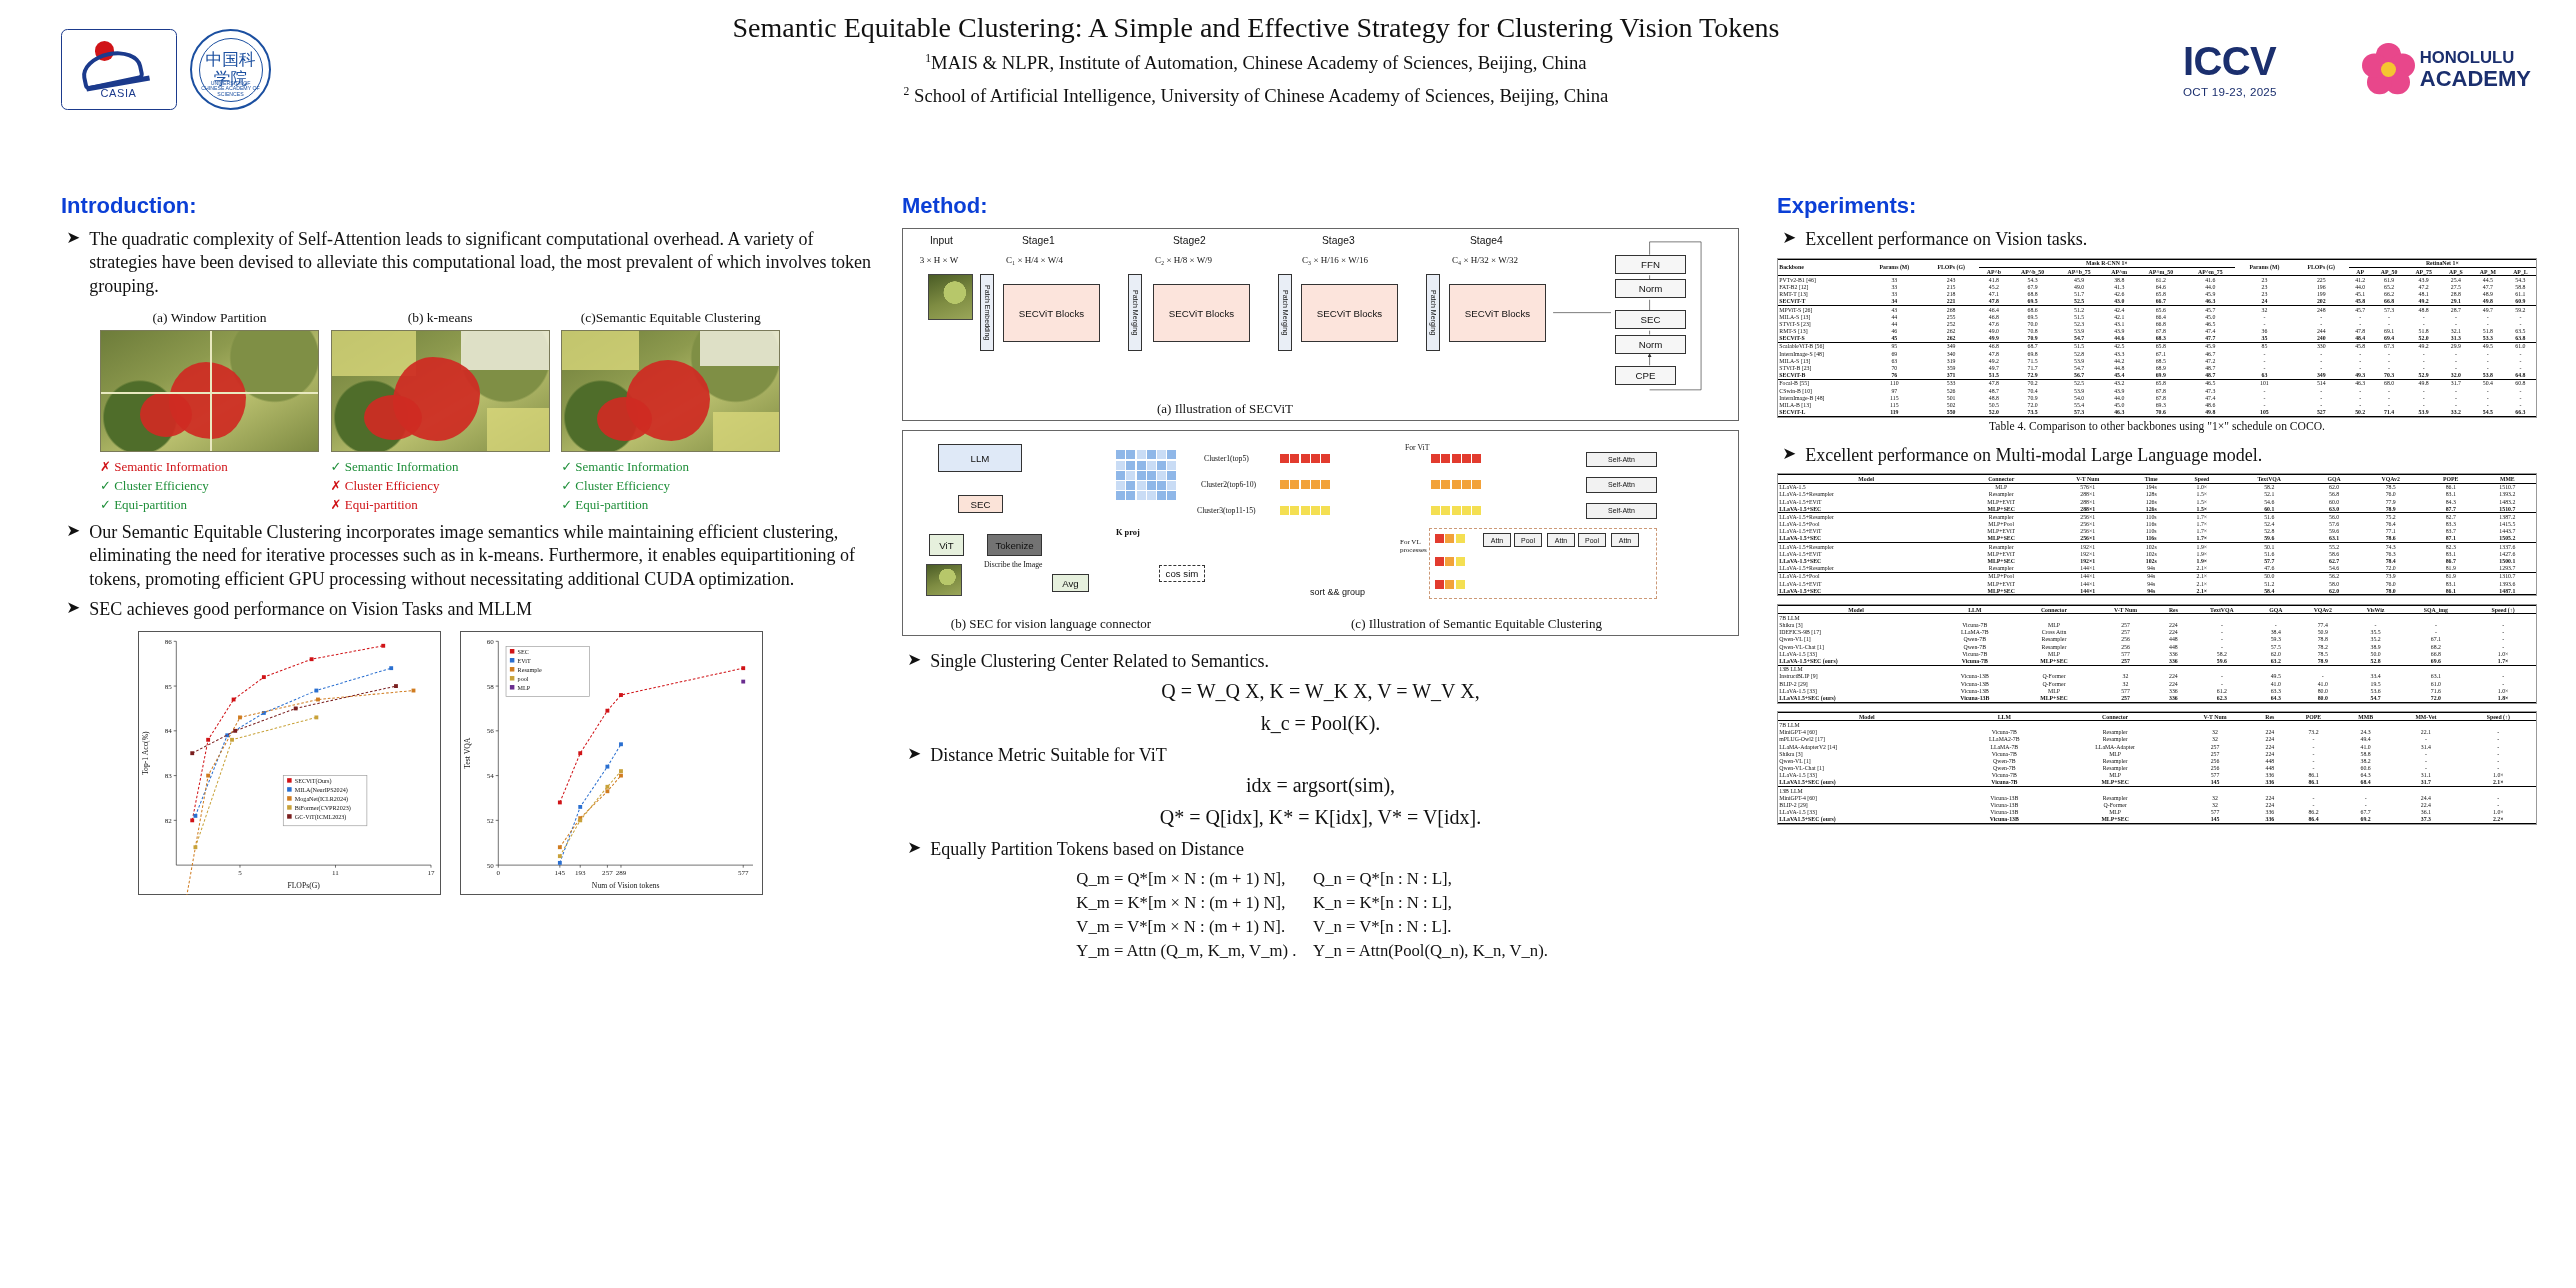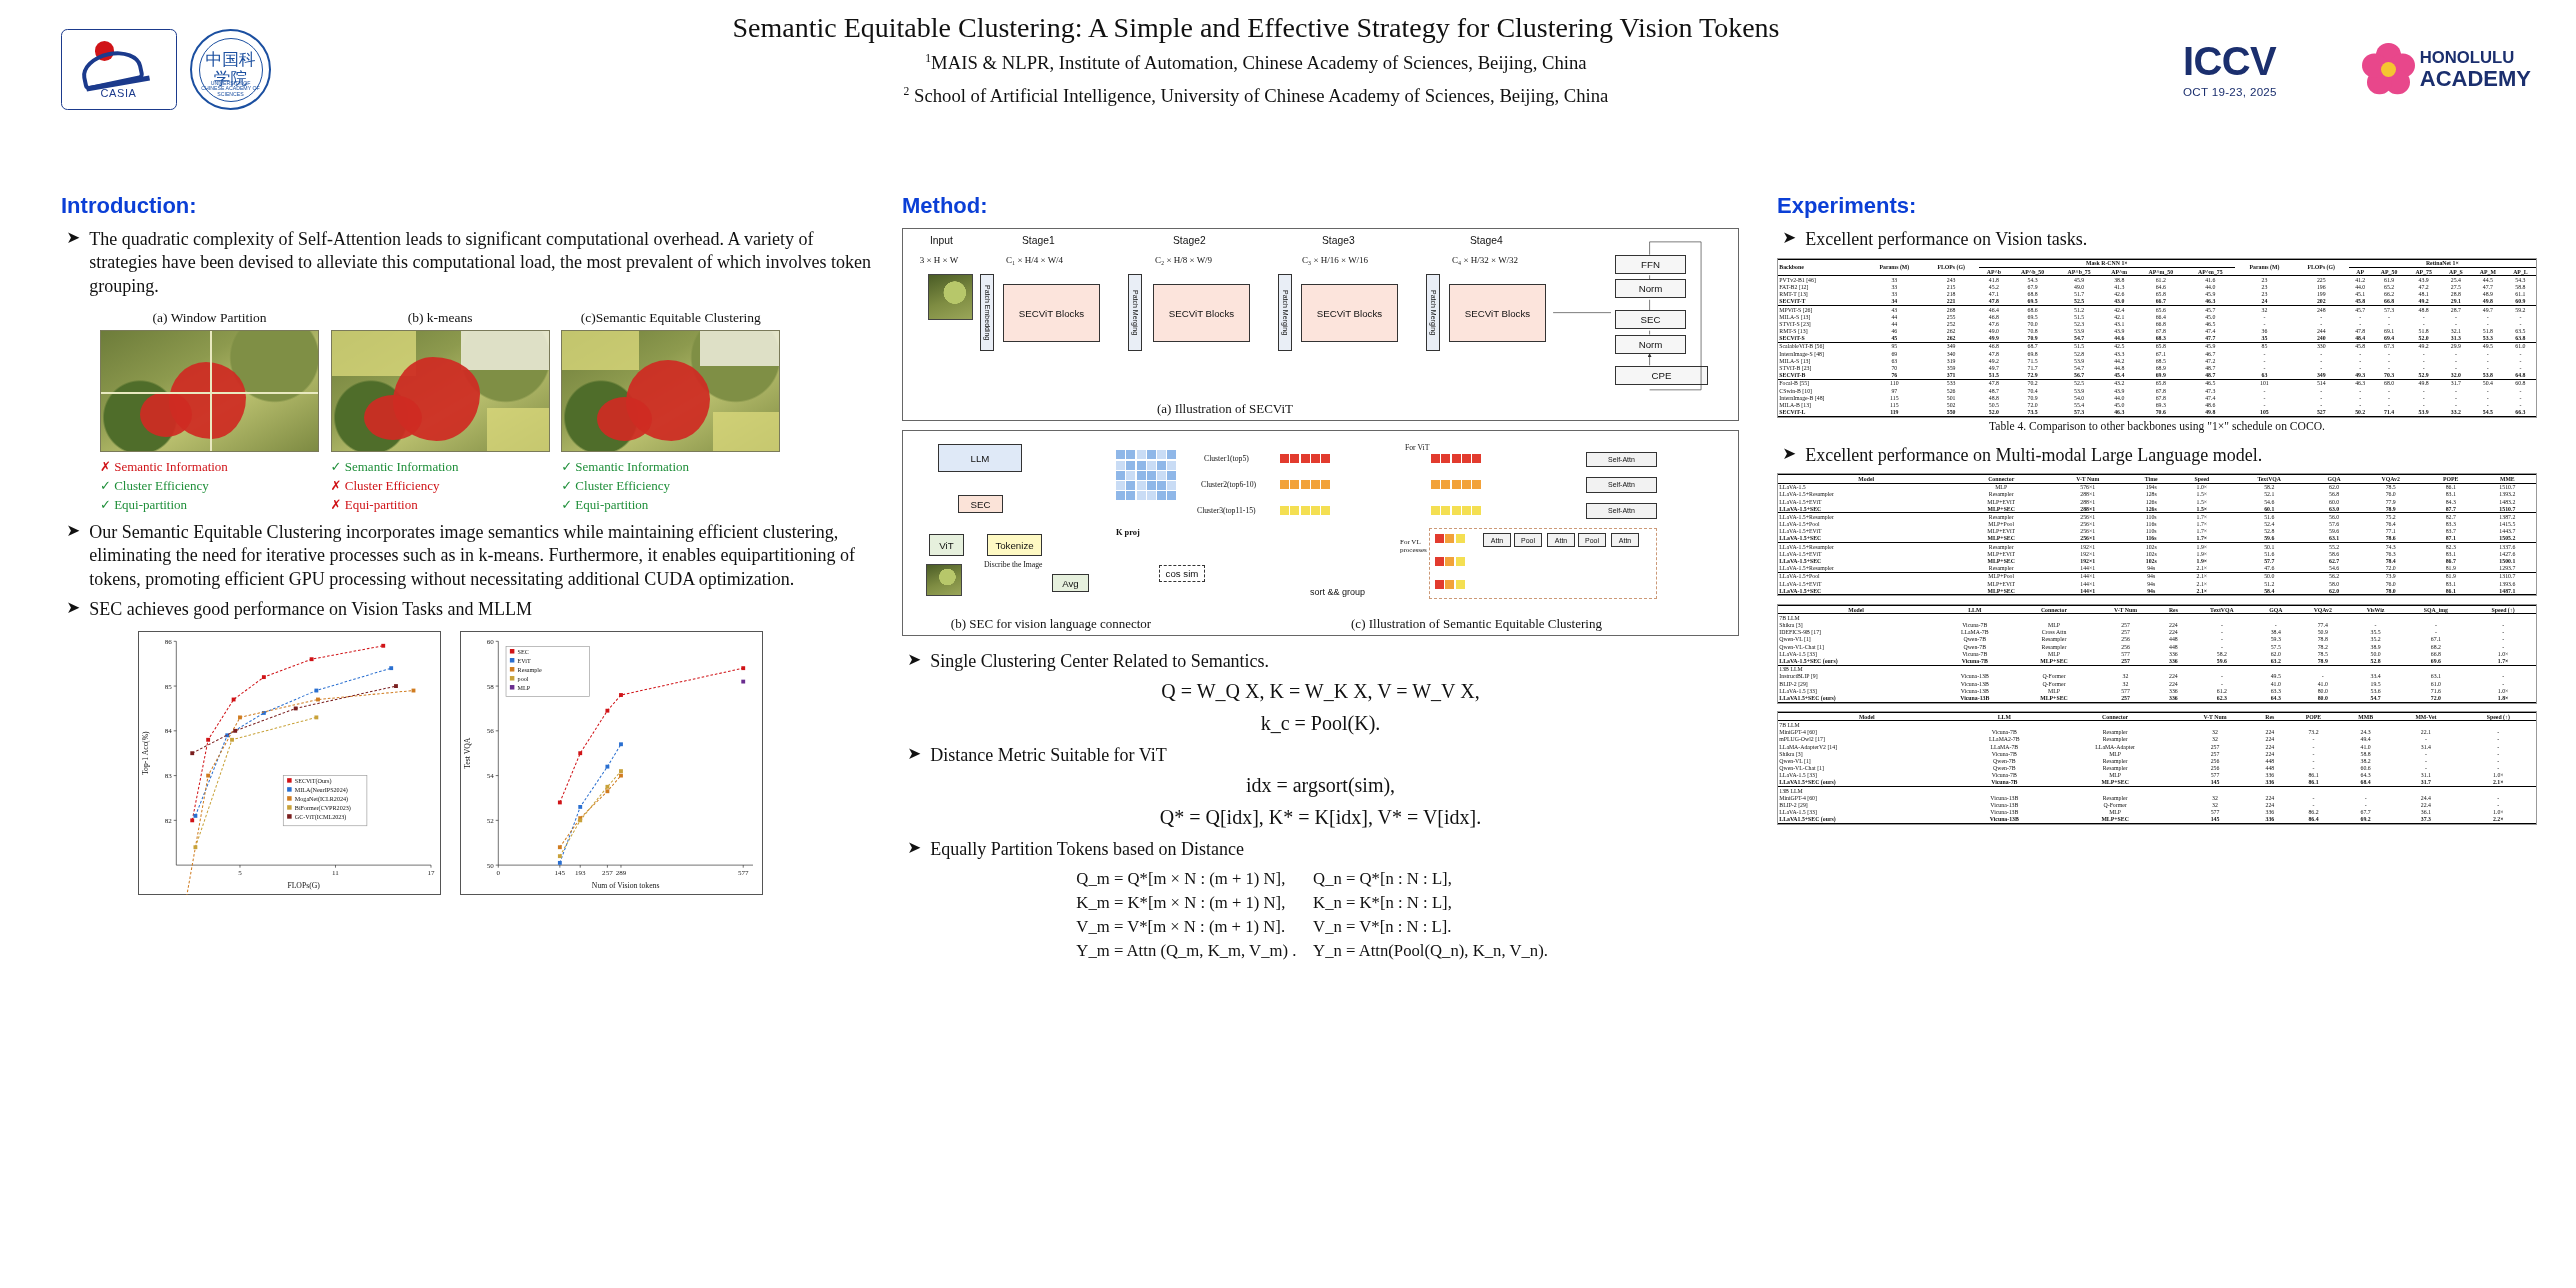--- a/index.html
+++ b/index.html
@@ -473,21 +473,21 @@
       <div class="blk blk-secvit" style="left:398px;top:55px;width:97px;height:58px;">SECViT
 Blocks</div>
       <div class="blk blk-thin" style="left:523px;top:45px;width:14px;height:77px;">Patch Merging</div>
       <div class="blk blk-secvit" style="left:546px;top:55px;width:97px;height:58px;">SECViT
 Blocks</div>
 
       <div class="blk blk-right" style="left:712px;top:26px;width:71px;height:19.3px;">FFN</div>
       <div class="blk blk-right" style="left:712px;top:50px;width:71px;height:19.3px;">Norm</div>
       <div class="blk blk-right" style="left:712px;top:81px;width:71px;height:19.3px;">SEC</div>
       <div class="blk blk-right" style="left:712px;top:106px;width:71px;height:19.3px;">Norm</div>
-      <div class="blk blk-right" style="left:712px;top:137px;width:93px;height:19.3px;">CPE</div>
+      <div class="blk blk-right" style="left:712px;top:137px;width:61px;height:19.3px;">CPE</div>
 
       <svg width="837" height="193" style="position:absolute;left:0;top:0;pointer-events:none;" viewBox="0 0 1300 300">
         <path d="M1010 130 L1100 130" stroke="#333" fill="none"></path>
         <path d="M1160 212 L1160 196" stroke="#333" fill="none" marker-end="url(#ar)"></path>
         <path d="M1160 164 L1160 158" stroke="#333" fill="none"></path>
         <path d="M1160 126 L1160 110" stroke="#333" fill="none"></path>
         <path d="M1160 78 L1160 72" stroke="#333" fill="none"></path>
         <path d="M1240 250 L1240 20 L1160 20 L1160 40" stroke="#333" fill="none"></path>
         <path d="M1240 250 L1160 250" stroke="#333" fill="none"></path>
         <defs>
@@ -497,21 +497,21 @@
           </defs>
       </svg>
       <div class="subcap" style="position:absolute;left:0;bottom:2.6px;width:644px;">(a) Illustration of SECViT</div>
     </div>
 
     <div class="diag d2">
 
       <div class="blk" style="left:35px;top:13px;width:84px;height:28px;background:#dfe9f7;">LLM</div>
       <div class="blk" style="left:55px;top:64px;width:45px;height:18px;background:#fbe3d8;">SEC</div>
       <div class="blk" style="left:26px;top:103px;width:35px;height:22px;background:#e6f0dd;">ViT</div>
-      <div class="blk" style="left:84px;top:103px;width:55px;height:22px;background:#fef9c3;">Tokenize</div>
+      <div class="blk" style="left:84px;top:103px;width:55px;height:22px;background:#737373;">Tokenize</div>
       <div class="dim-lbl" style="left:81px;top:129px;width:71px;font-size:7.7px;">Discribe the Image</div>
       <div class="blk" style="left:149px;top:143px;width:37px;height:18px;background:#e6f0dd;">Avg</div>
       <div class="imgthumb" style="left:23px;top:133px;width:36px;height:32px;"></div>
 
       <div class="tokgrid" style="left:213px;top:19.3px;grid-template-columns:repeat(6,9px);">
         <div class="tok" style="background:#8fb7e8"></div>
           <div class="tok" style="background:#8fb7e8"></div>
           <div class="tok" style="background:#c9dcf5"></div>
           <div class="tok" style="background:#8fb7e8"></div>
           <div class="tok" style="background:#c9dcf5"></div>

